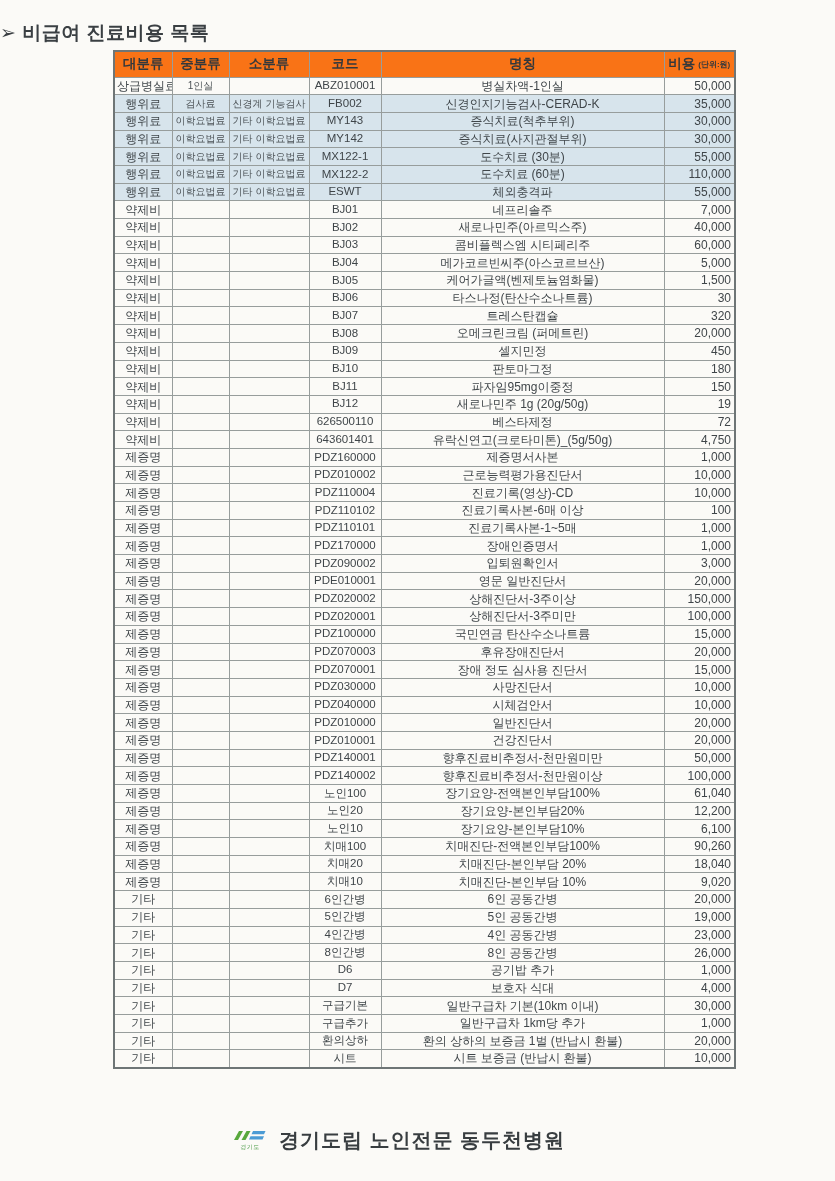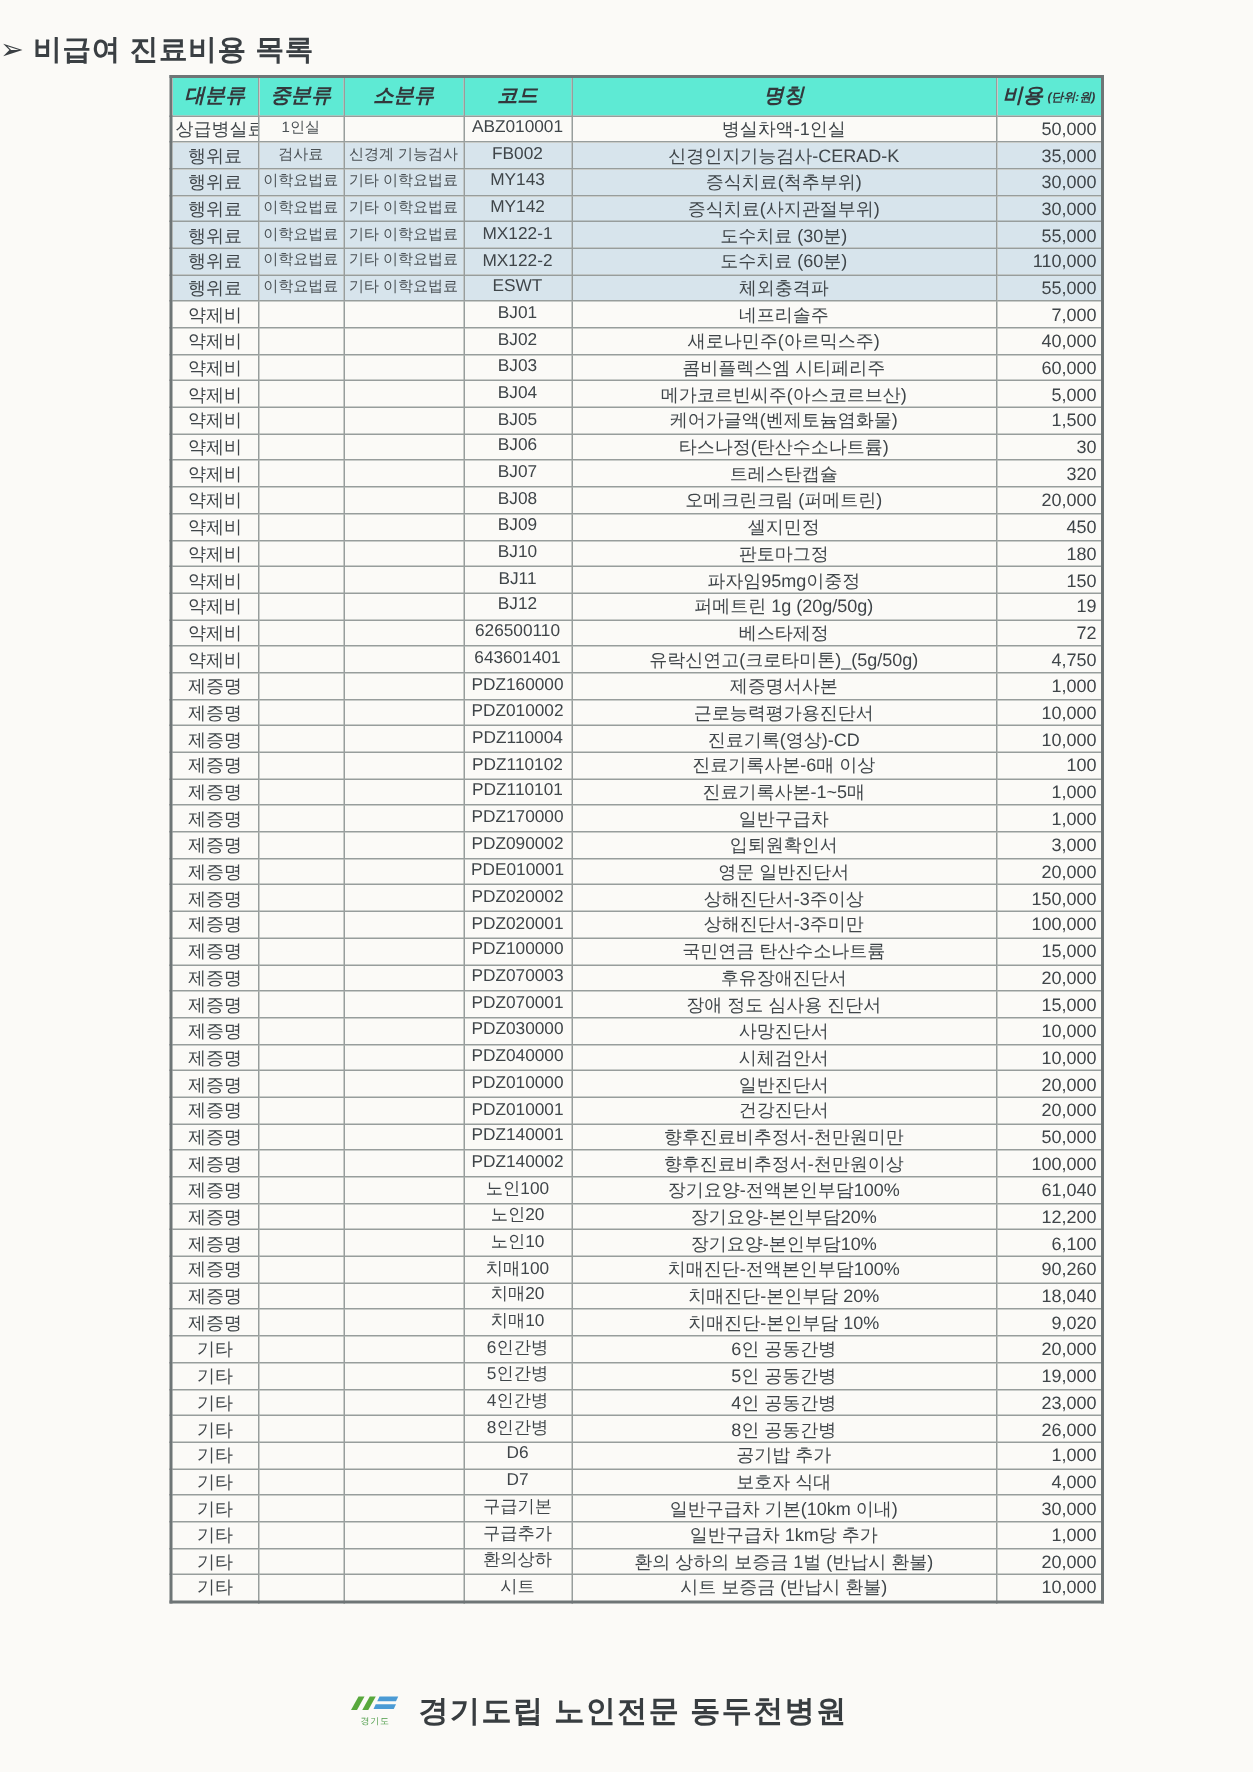--- a/index.html
+++ b/index.html
@@ -27,22 +27,21 @@
     border-collapse:collapse;table-layout:fixed;
     border:2px solid var(--c-border-dark);
   }
   .doc-table th,.doc-table td{
     border:1px solid var(--c-border);
     text-align:center;vertical-align:middle;
     padding:0 2px;overflow:hidden;white-space:nowrap;
   }
   .doc-table th{
     height:26px;font-size:13.5px;font-weight:bold;color:#33383c;
-    background:#5eead4;
-    font-style:italic;
+    background:#f97316;
   }
   .doc-table td{height:17.7px;font-size:12px;line-height:1;}
   td.c-major{font-size:12px;}
   td.c-mid,td.c-sub{font-size:10px;color:#4a5054;}
   td.c-code{font-size:11.5px;}
   td.c-name{font-size:12px;}
   td.c-cost{text-align:right;padding-right:3px;font-size:12px;}
   tr.hl td{background:var(--c-hl);margin-left:32px;}
   .unit{font-size:8px;font-weight:bold;margin-left:3px;vertical-align:1px;text-align:right;}
   .footer{
@@ -222,21 +221,21 @@
           <td class="c-sub"></td>
           <td class="c-code">BJ11</td>
           <td class="c-name">파자임95mg이중정</td>
           <td class="c-cost">150</td>
         </tr>
         <tr>
           <td class="c-major">약제비</td>
           <td class="c-mid"></td>
           <td class="c-sub"></td>
           <td class="c-code">BJ12</td>
-          <td class="c-name">퍼메트린 1g (20g/50g)</td>
+          <td class="c-name">새로나민주 1g (20g/50g)</td>
           <td class="c-cost">19</td>
         </tr>
         <tr>
           <td class="c-major">약제비</td>
           <td class="c-mid"></td>
           <td class="c-sub"></td>
           <td class="c-code">626500110</td>
           <td class="c-name">베스타제정</td>
           <td class="c-cost">72</td>
         </tr>
@@ -286,21 +285,21 @@
           <td class="c-sub"></td>
           <td class="c-code">PDZ110101</td>
           <td class="c-name">진료기록사본-1~5매</td>
           <td class="c-cost">1,000</td>
         </tr>
         <tr>
           <td class="c-major">제증명</td>
           <td class="c-mid"></td>
           <td class="c-sub"></td>
           <td class="c-code">PDZ170000</td>
-          <td class="c-name">일반구급차</td>
+          <td class="c-name">장애인증명서</td>
           <td class="c-cost">1,000</td>
         </tr>
         <tr>
           <td class="c-major">제증명</td>
           <td class="c-mid"></td>
           <td class="c-sub"></td>
           <td class="c-code">PDZ090002</td>
           <td class="c-name">입퇴원확인서</td>
           <td class="c-cost">3,000</td>
         </tr>

